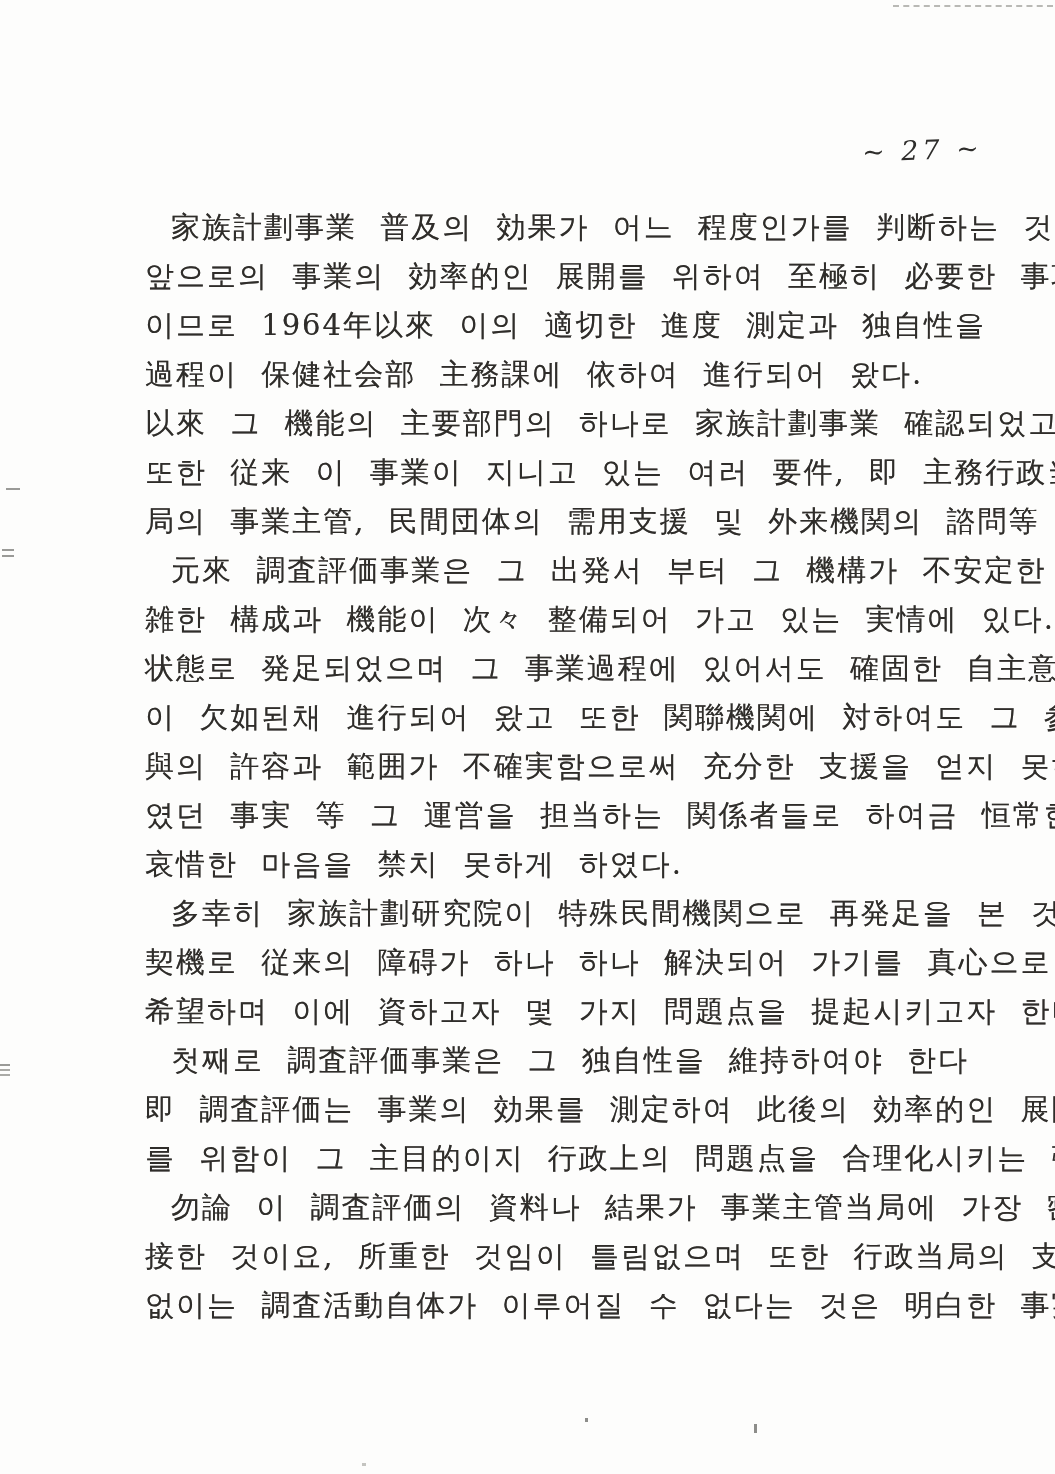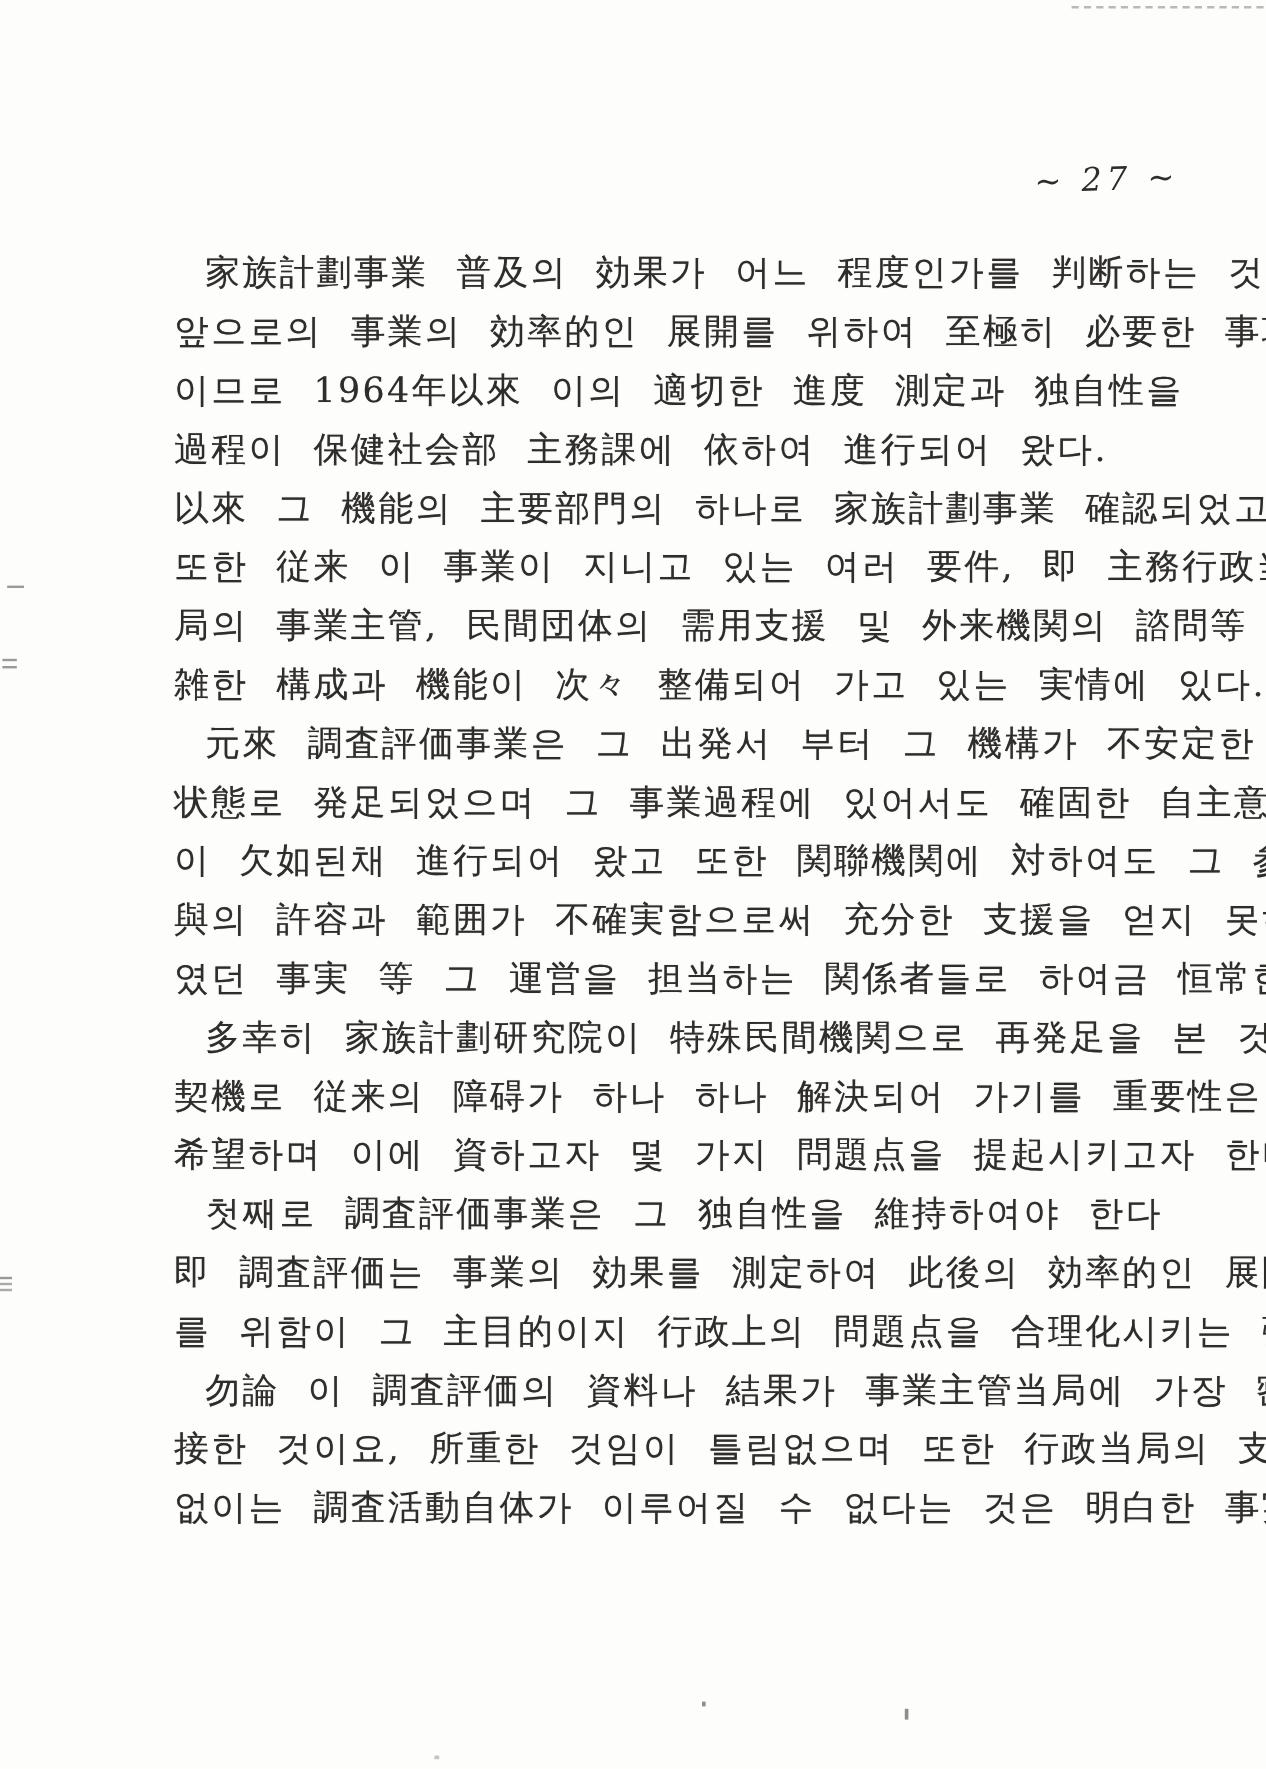--- a/index.html
+++ b/index.html
@@ -66,28 +66,29 @@
   <div class="page-number">~ 27 ~</div>
 
   <div class="text-block">
       <div class="line indent">家族計劃事業 普及의 効果가 어느 程度인가를 判断하는 것은</div>
       <div class="line">앞으로의 事業의 効率的인 展開를 위하여 至極히 必要한 事項</div>
       <div class="line">이므로 1964年以來 이의 適切한 進度 測定과 独自性을</div>
       <div class="line">過程이 保健社会部 主務課에 依하여 進行되어 왔다.</div>
       <div class="line">以來 그 機能의 主要部門의 하나로 家族計劃事業 確認되었고</div>
       <div class="line">또한 従来 이 事業이 지니고 있는 여러 要件, 即 主務行政当</div>
       <div class="line">局의 事業主管, 民間団体의 需用支援 및 外来機関의 諮問等 複</div>
+      <div class="line indent">元來 調査評価事業은 그 出発서 부터 그 機構가 不安定한</div>
       <div class="line">雑한 構成과 機能이 次々 整備되어 가고 있는 実情에 있다.</div>
-      <div class="line indent">元來 調査評価事業은 그 出発서 부터 그 機構가 不安定한</div>
       <div class="line">状態로 発足되었으며 그 事業過程에 있어서도 確固한 自主意識</div>
       <div class="line">이 欠如된채 進行되어 왔고 또한 関聯機関에 対하여도 그 参</div>
       <div class="line">與의 許容과 範囲가 不確実함으로써 充分한 支援을 얻지 못하</div>
       <div class="line">였던 事実 等 그 運営을 担当하는 関係者들로 하여금 恒常한</div>
+      <div class="line">哀惜한 마음을 禁치 못하게 하였다.</div>
       <div class="line indent">多幸히 家族計劃研究院이 特殊民間機関으로 再発足을 본 것을</div>
-      <div class="line">契機로 従来의 障碍가 하나 하나 解決되어 가기를 重要性은</div>
+      <div class="line">契機로 従来의 障碍가 하나 하나 解決되어 가기를 真心으로</div>
       <div class="line">希望하며 이에 資하고자 몇 가지 問題点을 提起시키고자 한다</div>
       <div class="line indent">첫째로 調査評価事業은 그 独自性을 維持하여야 한다</div>
       <div class="line">即 調査評価는 事業의 効果를 測定하여 此後의 効率的인 展開</div>
       <div class="line">를 위함이 그 主目的이지 行政上의 問題点을 合理化시키는 彌</div>
       <div class="line indent">勿論 이 調査評価의 資料나 結果가 事業主管当局에 가장 密</div>
       <div class="line">接한 것이요, 所重한 것임이 틀림없으며 또한 行政当局의 支援</div>
       <div class="line">없이는 調査活動自体가 이루어질 수 없다는 것은 明白한 事実</div>
     </div>
 
   <div class="artifact mark-1"></div>

